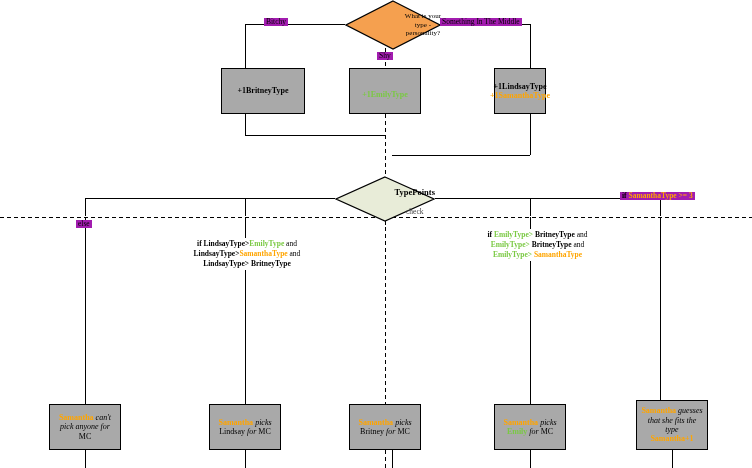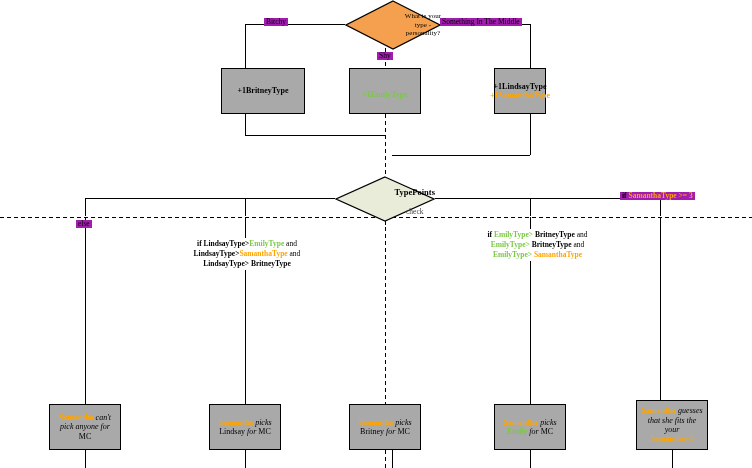--- a/index.html
+++ b/index.html
@@ -246,18 +246,18 @@
     <span>
       <span class="ln"><span class="bold c-orange">Samantha</span> <span class="ital c-black">picks</span></span>
       <span class="ln"><span class="bold c-green">Emily</span> <span class="ital c-black">for</span> <span class="c-black">MC</span></span>
     </span>
   </div>
 
   <div class="node box-gray t-box-row3" style="left:636px; top:400px; width:72px; height:50px;">
     <span>
       <span class="ln"><span class="bold c-orange">Samantha</span> <span class="ital c-black">guesses</span></span>
       <span class="ln ital c-black">that she fits the</span>
-      <span class="ln ital c-black">your</span>
+      <span class="ln ital c-black">type</span>
       <span class="ln bold c-orange">Samantha+1</span>
     </span>
   </div>
 
 </div>
 
 </body></html>

